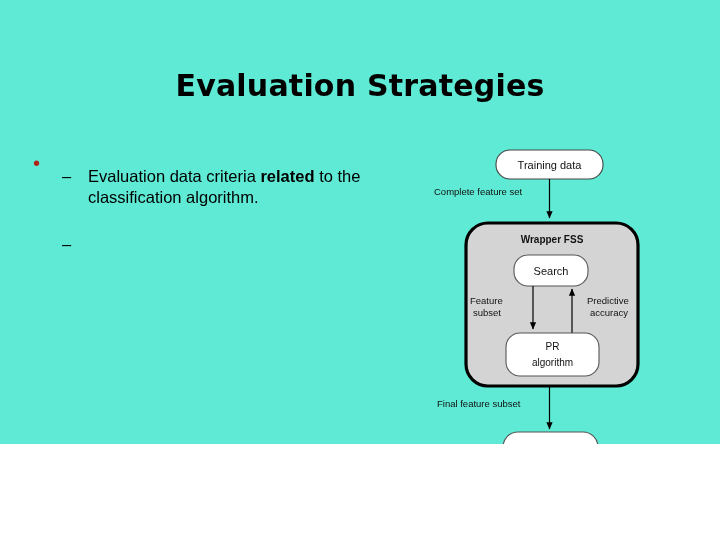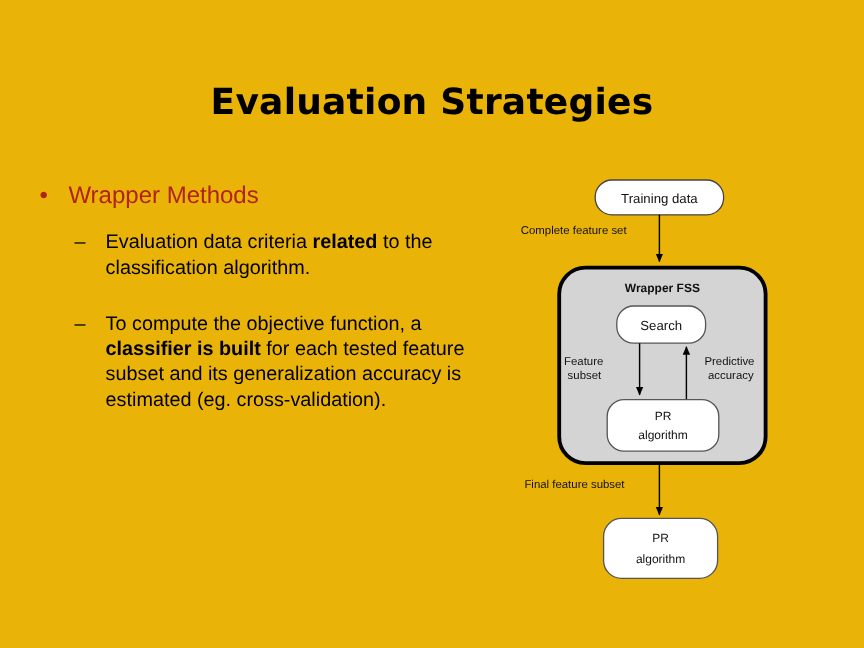--- a/index.html
+++ b/index.html
@@ -3,22 +3,22 @@
 <meta charset="utf-8">
 <style>
   html, body {
     margin: 0;
     padding: 0;
     background: #ffffff;
   }
   #slide {
     position: relative;
     width: 720px;
-    height: 540px;
-    background: #eab308;
+    height: 444px;
+    background: #5eead4;
     overflow: hidden;
     font-family: "Liberation Sans", sans-serif;
   }
 
   
   #slide-title {
     position: absolute;
     left: 0;
     top: 68px;
     width: 720px;
@@ -109,31 +109,29 @@
 <body>
 
 <div id="slide">
 
   <div id="slide-title">Evaluation Strategies</div>
 
   <div id="body-col">
 
     <div class="bullet-l1">
       <span class="marker">•</span>
-      <span>Wrapper Methods</span>
     </div>
 
     <div class="bullet-l2">
       <span class="marker">–</span>
       <span><span>Evaluation data criteria </span><b>related</b><span> to the classification algorithm.</span></span>
     </div>
 
     <div class="bullet-l2" style="margin-top:26px;">
       <span class="marker">–</span>
-      <span><span>To compute the objective function, a </span><b>classifier is built</b><span> for each tested feature subset and its generalization accuracy is estimated (eg. cross-validation).</span></span>
     </div>
 
   </div>
 
   <div id="diagram">
     <svg width="300" height="370" viewBox="0 0 300 370" xmlns="http://www.w3.org/2000/svg">
       <defs>
         <marker id="arrowhead" markerWidth="7" markerHeight="7" refX="5.6" refY="3" orient="auto" markerUnits="strokeWidth">
           <path d="M0,0.4 L6,3 L0,5.6 z" fill="#000000"></path>
         </marker>

